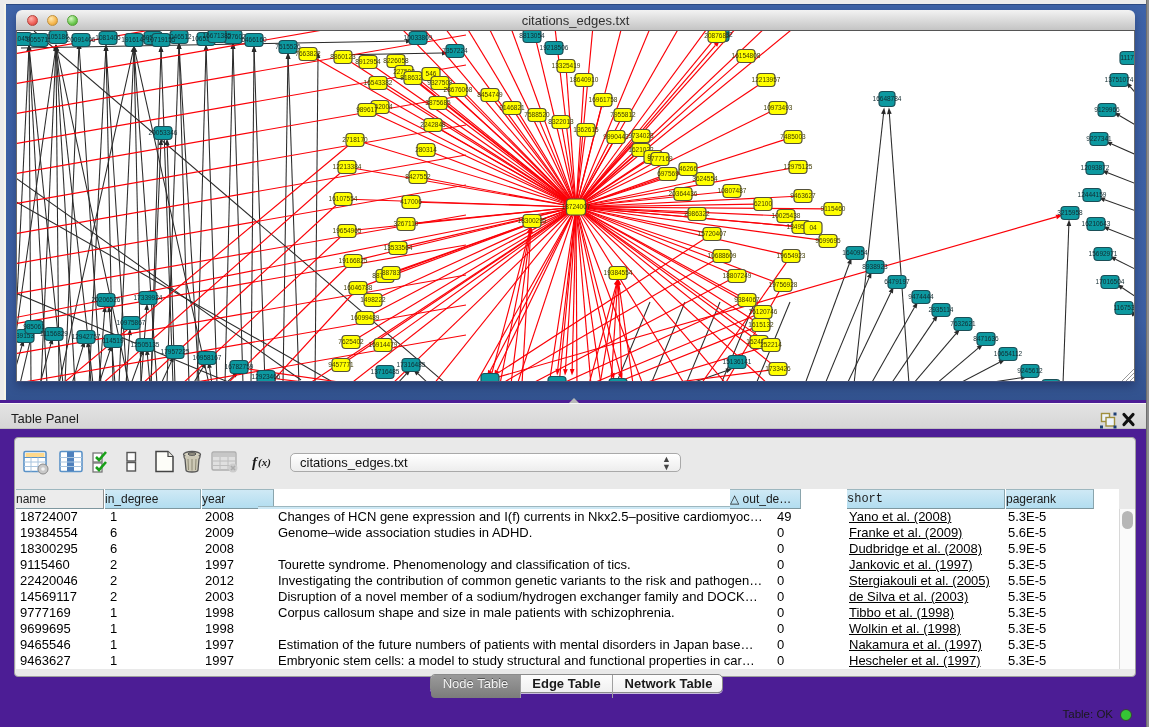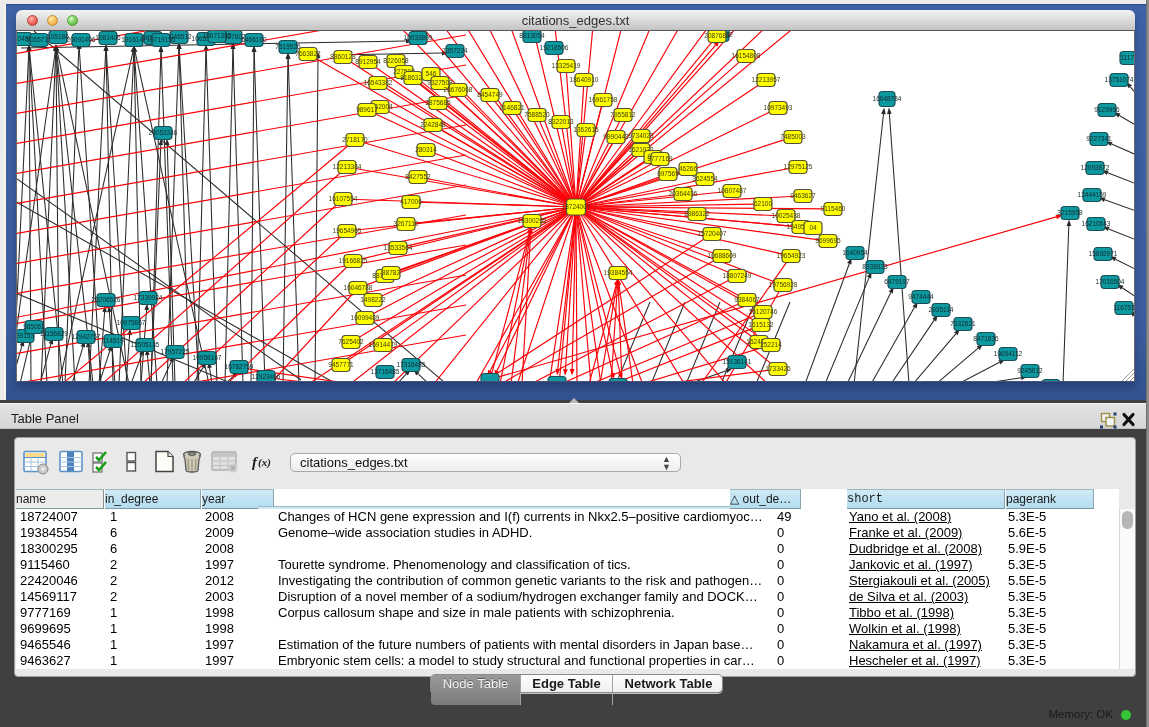--- a/index.html
+++ b/index.html
@@ -3,37 +3,37 @@
 * { margin:0; padding:0; box-sizing:border-box; }
 html,body { width:1149px; height:727px; overflow:hidden; font-family:"Liberation Sans",sans-serif; background:#ececec; }
 #app { position:relative; width:1149px; height:727px; }
 #desktop { position:absolute; left:4px; top:4px; width:1142px; height:396px; background:linear-gradient(#3e63a8,#3c5fa2 80%,#32528e); border-top:1px solid #2c4a82; }
 #rightstrip { position:absolute; right:0; top:0; width:3px; height:727px; background:#8d8d8d; border-left:1px solid #6e6e6e; z-index:9; }
 #win { position:absolute; left:16px; top:10px; width:1119px; height:372px; border-radius:6px 6px 0 0; box-shadow:0 4px 10px rgba(0,0,30,.3); }
 #titlebar { position:absolute; left:0; top:0; width:100%; height:21px; border-radius:6px 6px 0 0; background:linear-gradient(#f3f3f3,#d9d9d9 55%,#c4c4c4); border-bottom:1px solid #555; }
 #title { position:absolute; width:100%; text-align:center; top:3px; font-size:13px; color:#303030; }
 .tl { position:absolute; top:16px; width:11px; height:11px; border-radius:50%; }
 #canvas { position:absolute; left:0; top:21px; width:1119px; height:351px; background:#fff; overflow:hidden; border-left:1px solid #6b6b6b; border-right:1px solid #6b6b6b; border-bottom:1px solid #44517a; }
-#tablepanel { position:absolute; left:0; top:400px; width:1146px; height:327px; background:#404040; }
+#tablepanel { position:absolute; left:0; top:400px; width:1146px; height:327px; background:#4c1d95; }
 #tpbar { position:absolute; left:0; top:3px; width:100%; height:26px; background:linear-gradient(#e3e3e3,#d6d6d6); border-top:1px solid #f7f7f7; border-bottom:1px solid #c0c0c0; }
 #tpbar span { position:absolute; left:11px; top:7px; font-size:13px; color:#1c1c1c; }
 #inner { position:absolute; left:14px; top:37px; width:1122px; height:240px; background:#e9e9e9; border:1px solid #9e9e9e; border-radius:4px; }
 #combo { position:absolute; left:275px; top:15px; width:391px; height:19px; background:linear-gradient(#ffffff,#ededed); border:1px solid #a9a9a9; border-radius:5px; font-size:13px; color:#111; line-height:17px; padding-left:9px; }
 #combo .ud { position:absolute; right:9px; top:1px; font-size:9px; color:#444; line-height:8px; }
 #thead { position:absolute; left:1px; top:51px; height:20px; width:1103px; font-size:12px; color:#1a1a1a; background:#fff; }
 #thead .h { position:absolute; top:0; height:20px; background:linear-gradient(#cfe9f5,#b2ddf0); border-right:1px solid #8aa5ad; border-bottom:1px solid #7e979f; border-top:1px solid #9db7bf; text-align:left; line-height:19px; }
 #tbody { position:absolute; left:1px; top:71px; width:1103px; height:160px; background:#fff; font-size:13px; }
 .tr { position:absolute; left:0; width:100%; height:16px; line-height:16px; white-space:nowrap; }
 .c { position:absolute; overflow:hidden; }
 .c0 { left:4px; width:85px; } .c1 { left:94px; width:92px; } .c2 { left:189px; width:70px; }
 .c3 { left:262px; width:494px; } .c4 { left:761px; width:68px; } .c5 { left:833px; width:155px;text-decoration:underline; } .c6 { left:992px; width:86px; }
 #vscroll { position:absolute; left:1104px; top:71px; width:16px; height:160px; background:#fafafa; border-left:1px solid #d8d8d8; }
 #vthumb { position:absolute; left:2px; top:2px; width:11px; height:18px; background:#b6b6b6; border-radius:6px; }
 #tabs { position:absolute; left:430px; top:674px; width:293px; height:19px; border:1px solid #8b8b8b; border-radius:5px; background:linear-gradient(#fdfdfd,#f0f0f0); font-size:13px; z-index:5; box-shadow:0 1px 0 rgba(255,255,255,.7); }
-#tabs div { position:absolute; top:0; height:30px; line-height:17px; text-align:center; color:#1a1a1a; font-weight:bold; }
+#tabs div { position:absolute; top:0; height:23px; line-height:17px; text-align:center; color:#1a1a1a; font-weight:bold; }
 #seg1 { left:0; width:89px; background:linear-gradient(#9a9a9a,#7b7b7b); border-radius:4px 0 0 4px; color:#f3f3f3 !important; font-weight:normal !important; text-shadow:0 -1px 0 #555; }
 #seg2 { left:89px; width:92px; border-left:1px solid #a0a0a0; }
 #seg3 { left:181px; width:112px; border-left:1px solid #a0a0a0; }
 #memory { position:absolute; right:36px; top:708px; font-size:11.5px; color:#1a1a1a; }
 #memdot { position:absolute; right:17px; top:709px; width:12px; height:12px; border-radius:50%; background:#35c435; border:1.5px solid #3c3c3c; }
 #caret { position:absolute; left:569px; top:398px; z-index:6; width:0; height:0; border-left:5px solid transparent; border-right:5px solid transparent; border-bottom:5px solid #b9b9b9; }
 </style></head><body>
 <div id="app">
  <div id="desktop"></div>
  <div style="position:absolute;left:4px;top:4px;width:1.5px;height:398px;background:#f7f5e8;"></div>
@@ -935,14 +935,14 @@
           <div id="vthumb"></div>
         </div>
    </div>
    </div>
  <div id="caret"></div>
  <div id="tabs">
    <div id="seg1">Node Table</div>
    <div id="seg2">Edge Table</div>
    <div id="seg3">Network Table</div>
  </div>
- <div id="memory">Memory: OK</div>
+ <div id="memory">Table: OK</div>
  <div id="memdot"></div>
 </div>
 </body></html>

